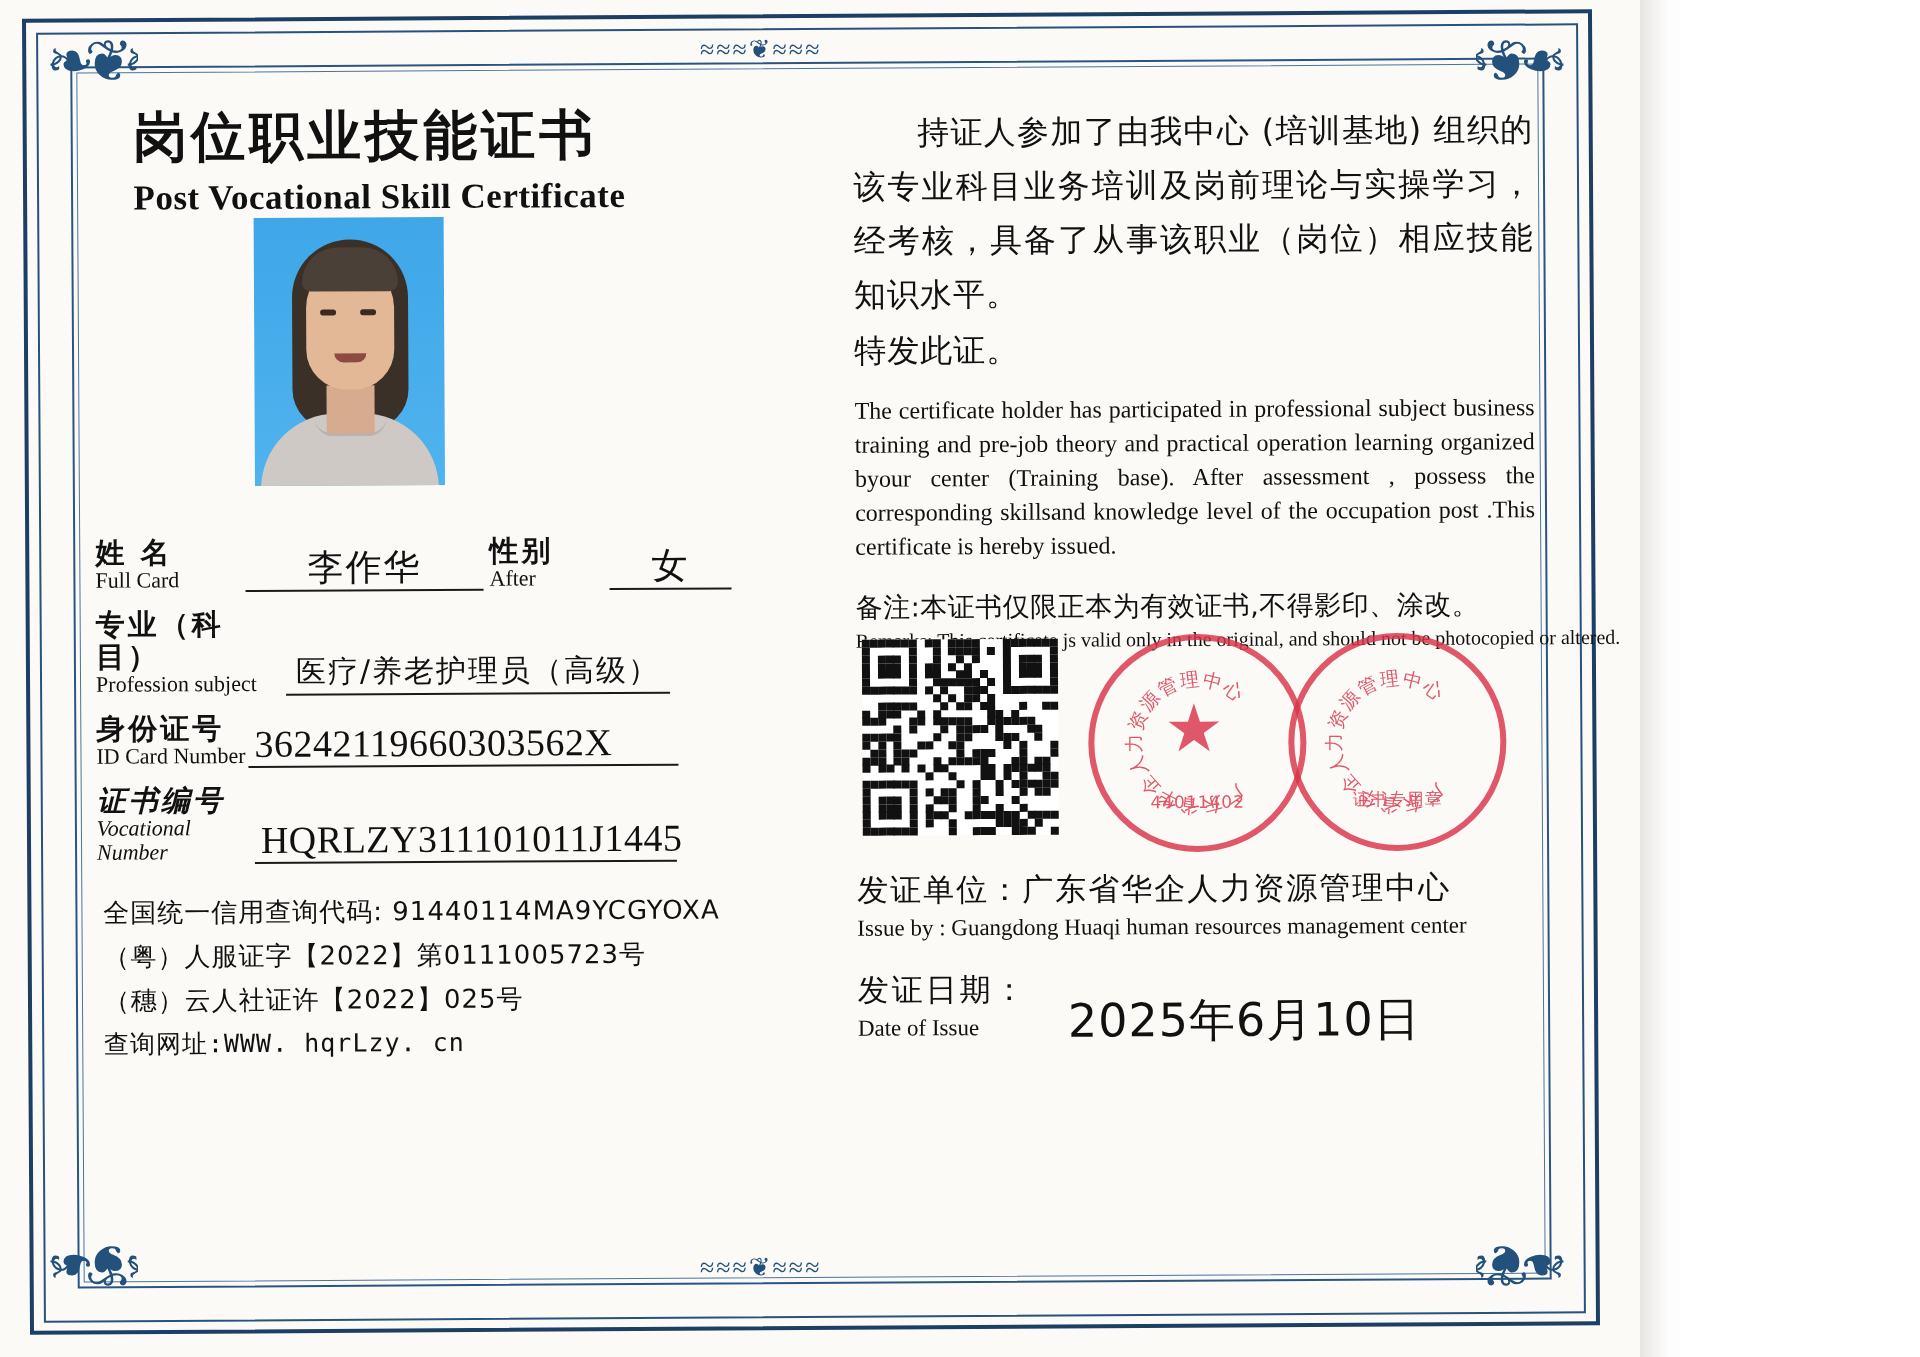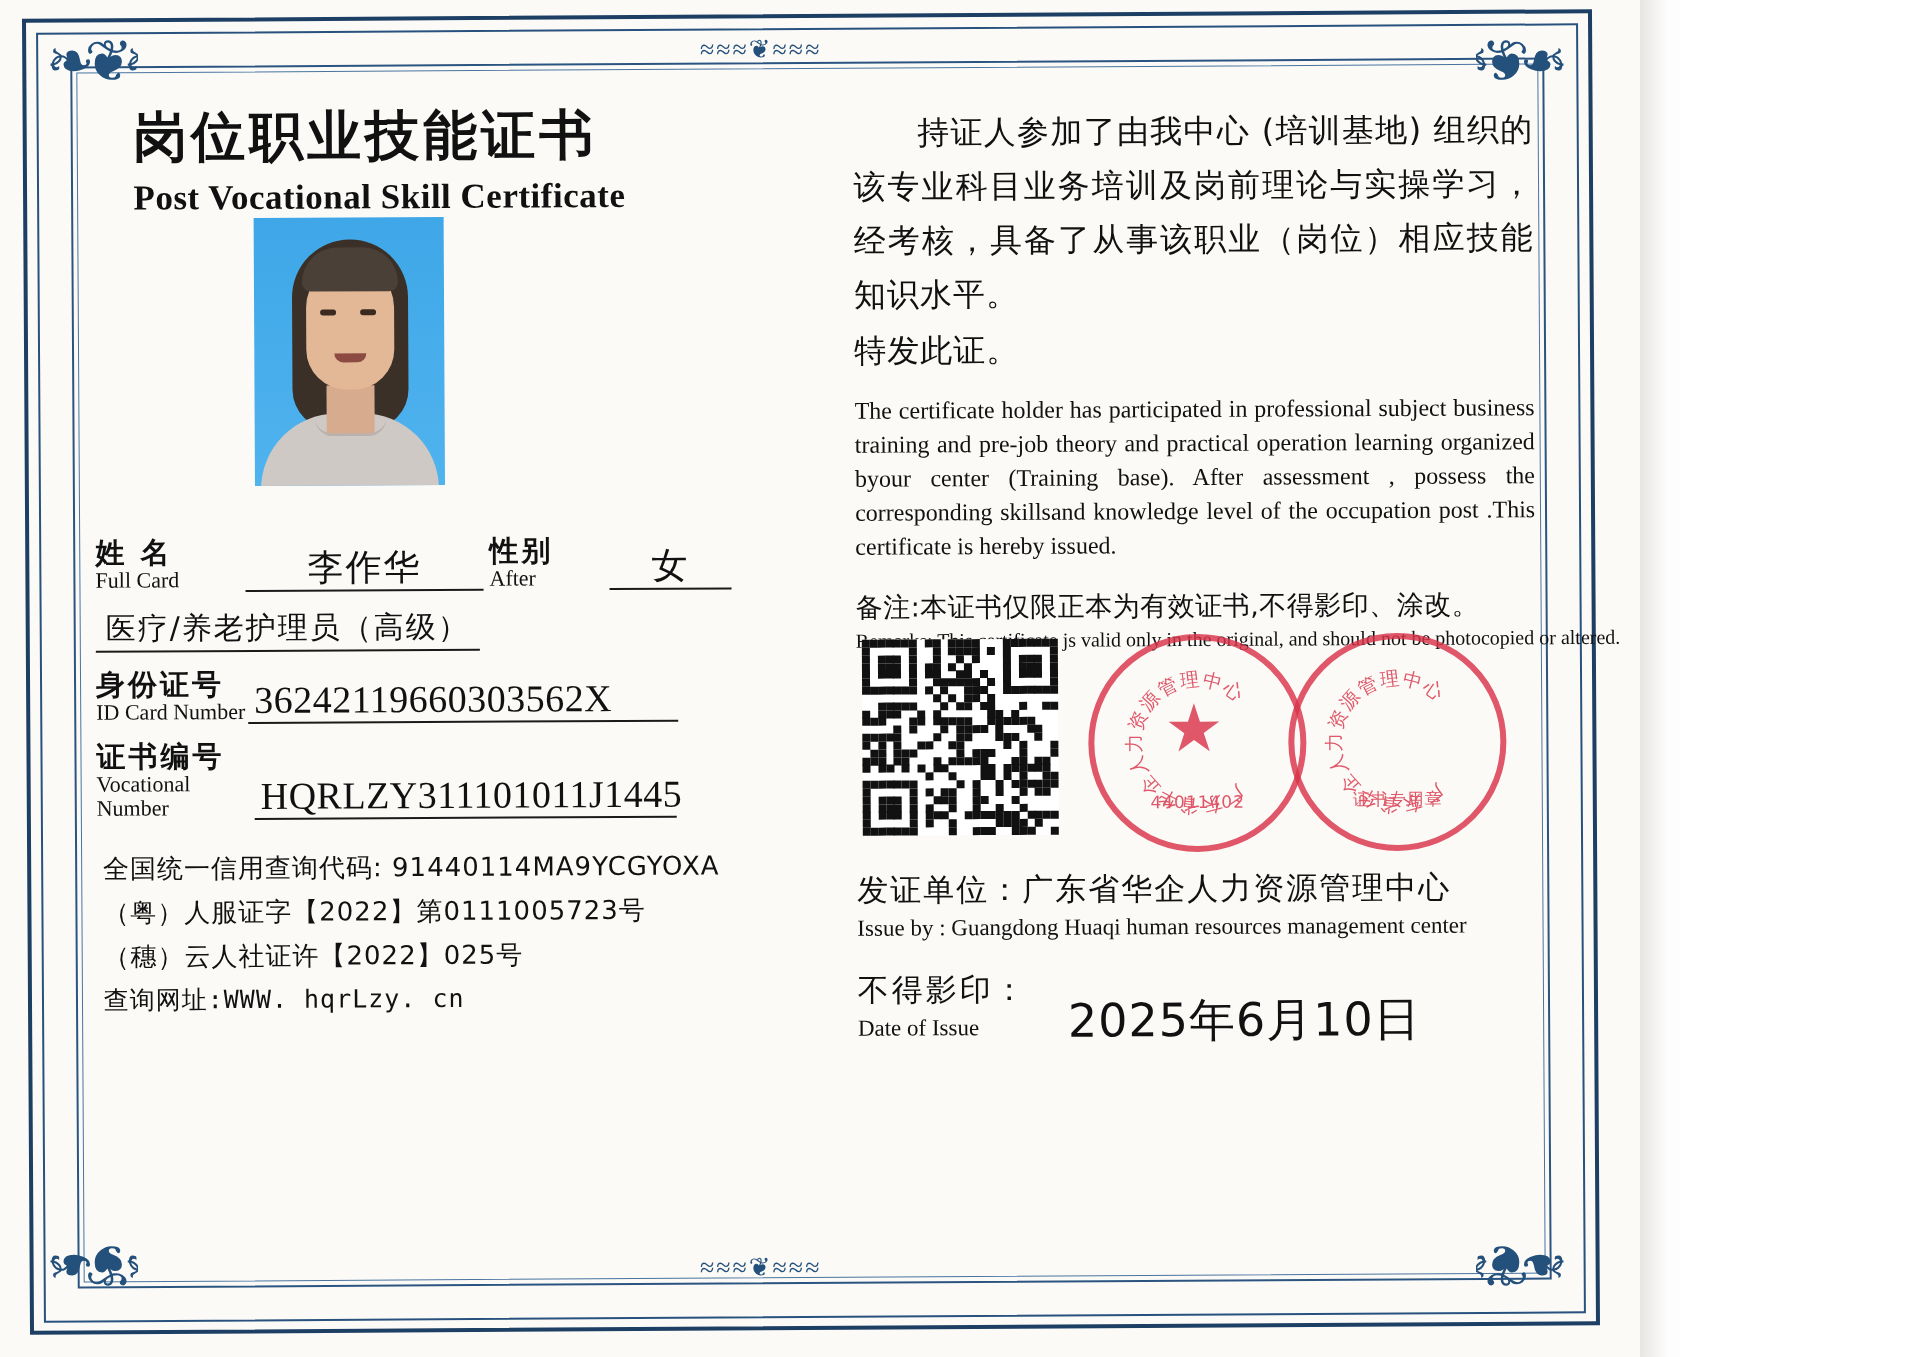--- a/index.html
+++ b/index.html
@@ -237,21 +237,21 @@
 
   #row-prof { margin-top: 16px; }
   #prof-label { width: 190px; }
   #prof-value { width: 372px; text-align: center; }
 
   #row-id { margin-top: 16px; }
   #id-label { width: 152px; }
   #id-value { width: 418px; }
 
   #row-cert { margin-top: 16px; }
-  #cert-label { width: 158px; }
+  #cert-label { width: 158px; font-style: italic; }
   #cert-value { width: 410px; }
 
   .small-line {
     font-family: "DejaVu Sans", sans-serif;
     font-size: 26px;
     color: #111;
     letter-spacing: 1px;
     line-height: 44px;
     white-space: nowrap;
   }
@@ -434,21 +434,24 @@
         <span class="lbl" id="name-label">
           <span class="cn">姓 名</span>
           <span class="en">Full Card</span>
         </span><span class="val handwrite" id="name-value">李作华</span><span class="lbl" id="gender-label">
           <span class="cn">性别</span>
           <span class="en">After</span>
         </span><span class="val handwrite" id="gender-value">女</span>
       </div>
 
       <div class="field-row" id="row-prof">
-        <span class="val handwrite" id="prof-value" style="font-size:30px;">医疗/养老护理员（高级）</span>
+        <span class="lbl" id="prof-label">
+          <span class="cn">专业（科目）</span>
+          <span class="en">Profession subject</span>
+        </span><span class="val handwrite" id="prof-value" style="font-size:30px;">医疗/养老护理员（高级）</span>
       </div>
 
       <div class="field-row" id="row-id">
         <span class="lbl" id="id-label">
           <span class="cn">身份证号</span>
           <span class="en">ID Card Number</span>
         </span><span class="val serifnum" id="id-value">36242119660303562X</span>
       </div>
 
       <div class="field-row" id="row-cert">
@@ -835,19 +838,19 @@
         <div id="issuer-cn">
           <span>发证单位：</span><span>广东省华企人力资源管理中心</span>
         </div>
         <div id="issuer-en">
           <span>Issue by :</span>
           <span>Guangdong Huaqi human resources management center</span>
         </div>
       </div>
 
       <div id="date-block">
-        <span id="date-label-cn">不得影印：</span>
+        <span id="date-label-cn">发证日期：</span>
         <span id="date-label-en">Date of Issue</span>
         <span id="date-value">2025年6月10日</span>
       </div>
     </div>
   </div>
 </div>
 
 </body></html>

